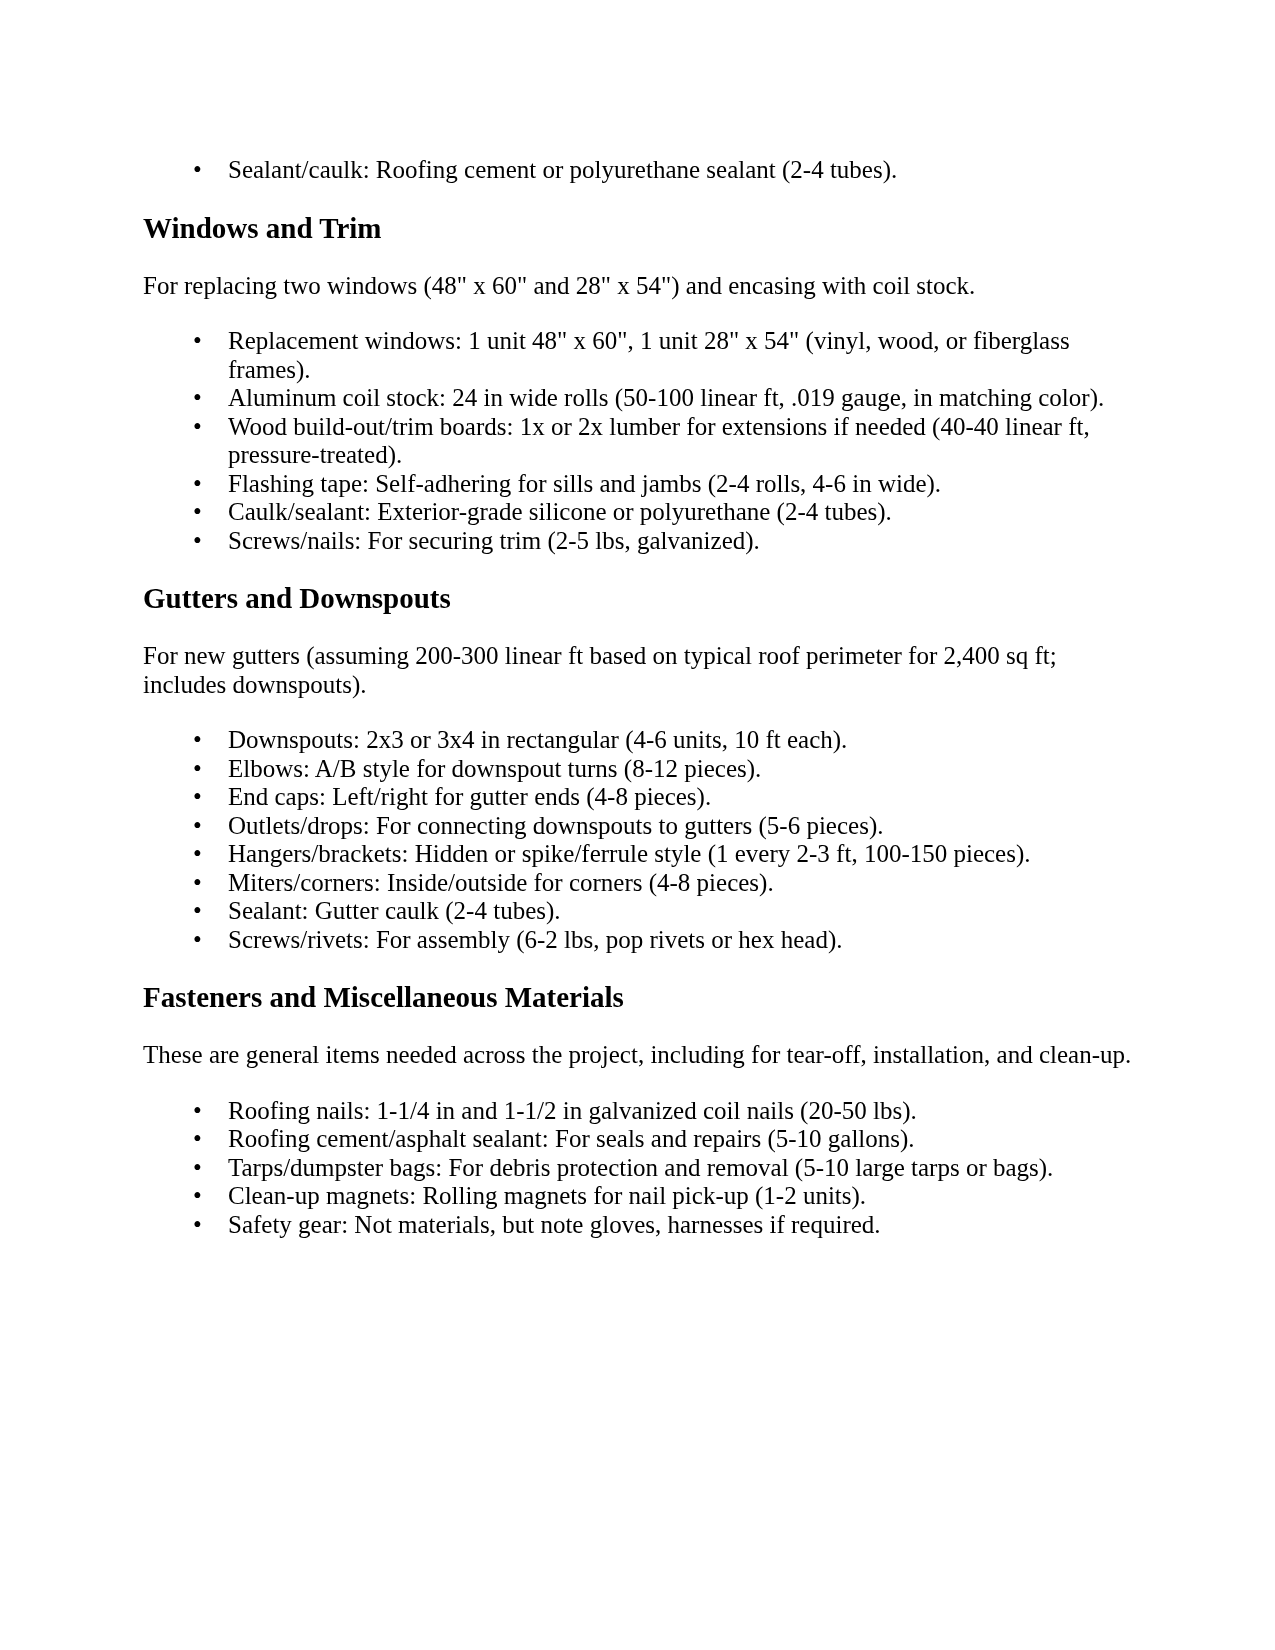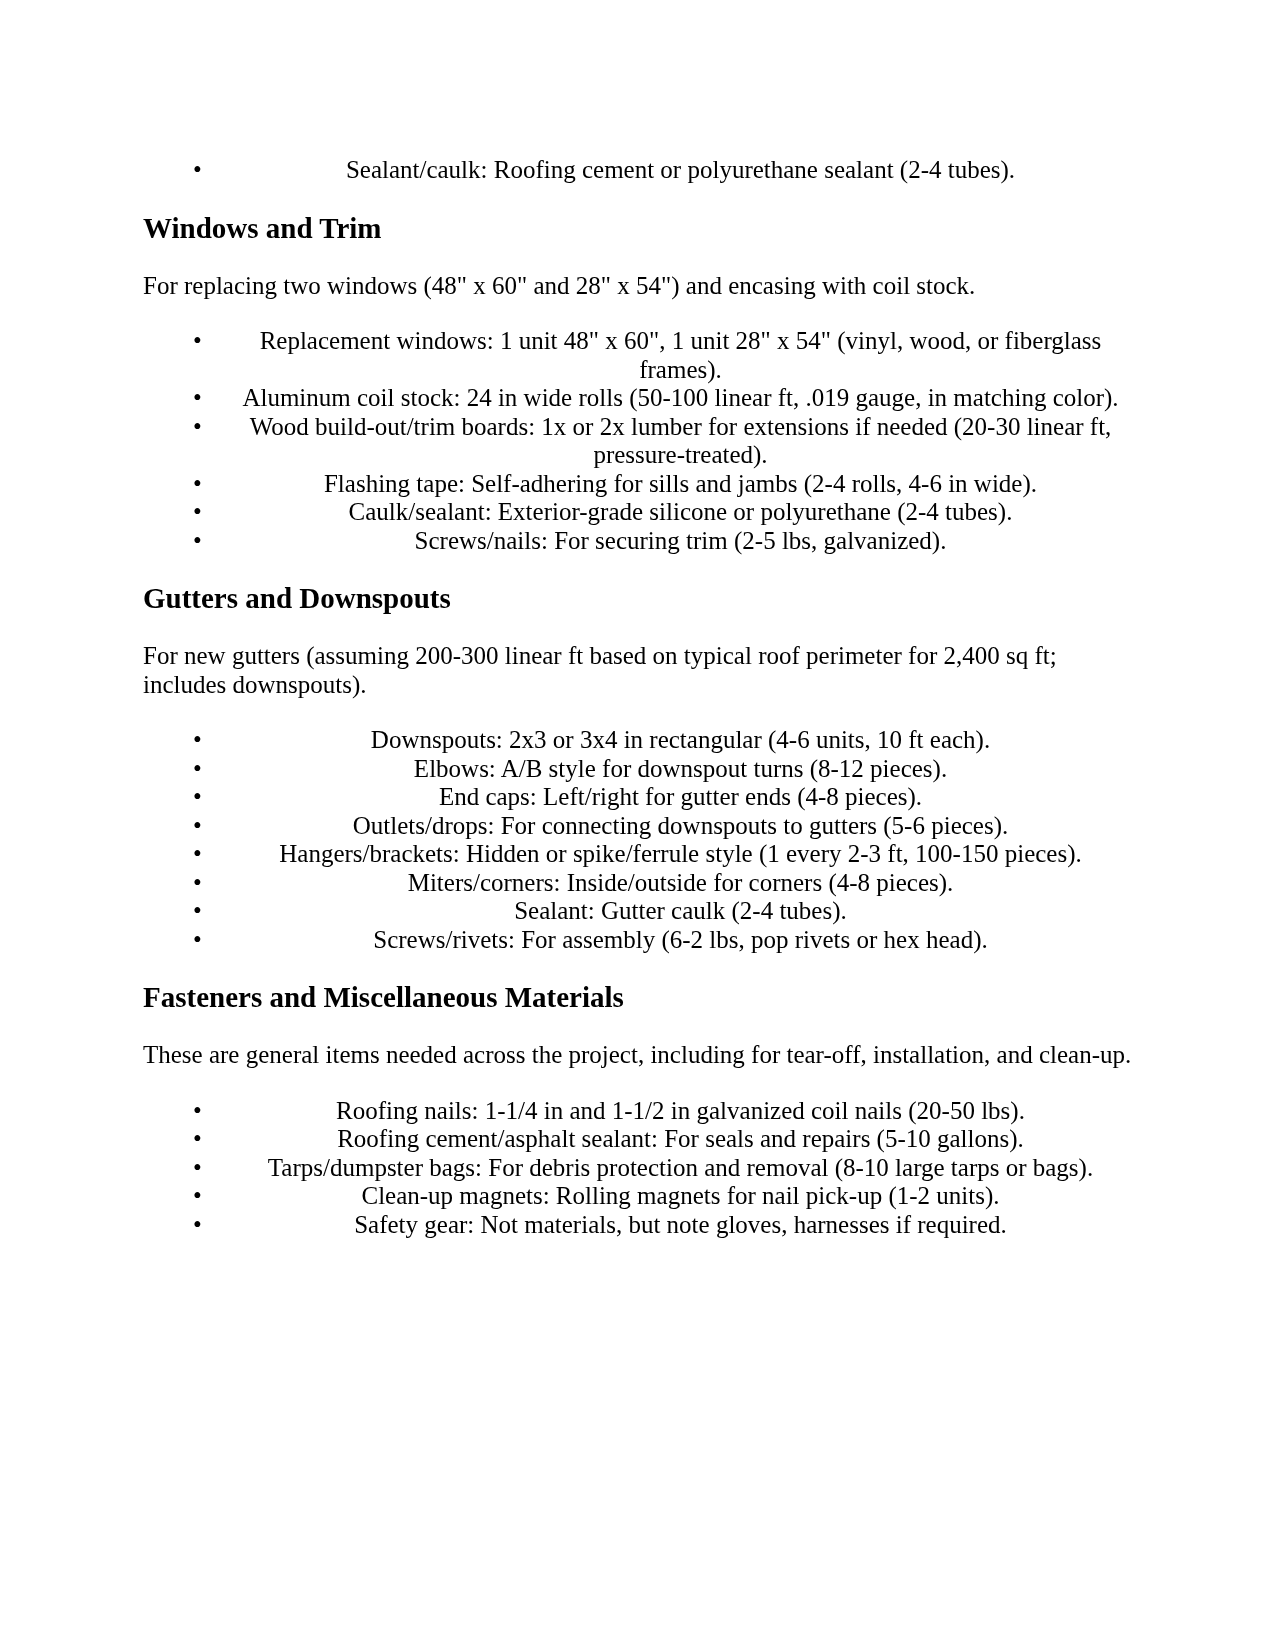--- a/index.html
+++ b/index.html
@@ -31,21 +31,20 @@
   h2.section-heading {
     font-size: 29px;
     line-height: 33px;
     font-weight: bold;
     margin: 12px 0 25px 0;
   }
   ul.bullets {
     list-style: none;
     margin: 27px 0;
     padding: 0 0 0 85px;
-    text-align: center;
   }
   ul.bullets.lead {
     margin-top: 0;
   }
   ul.bullets li {
     position: relative;
     margin: 0;
     padding: 0;
   }
   ul.bullets li::before {
@@ -66,21 +65,21 @@
     <li>Sealant/caulk: Roofing cement or polyurethane sealant (2-4 tubes).</li>
   </ul>
 
   <h2 class="section-heading">Windows and Trim</h2>
 
   <p class="body-text">For replacing two windows (48" x 60" and 28" x 54") and encasing with coil stock.</p>
 
   <ul class="bullets">
     <li>Replacement windows: 1 unit 48" x 60", 1 unit 28" x 54" (vinyl, wood, or fiberglass frames).</li>
     <li>Aluminum coil stock: 24 in wide rolls (50-100 linear ft, .019 gauge, in matching color).</li>
-    <li>Wood build-out/trim boards: 1x or 2x lumber for extensions if needed (20-30 linear ft, pressure-treated).</li>
+    <li>Wood build-out/trim boards: 1x or 2x lumber for extensions if needed (40-40 linear ft, pressure-treated).</li>
     <li>Flashing tape: Self-adhering for sills and jambs (2-4 rolls, 4-6 in wide).</li>
     <li>Caulk/sealant: Exterior-grade silicone or polyurethane (2-4 tubes).</li>
     <li>Screws/nails: For securing trim (2-5 lbs, galvanized).</li>
   </ul>
 
   <h2 class="section-heading">Gutters and Downspouts</h2>
 
   <p class="body-text">For new gutters (assuming 200-300 linear ft based on typical roof perimeter for 2,400 sq ft; includes downspouts).</p>
 
   <ul class="bullets">
@@ -94,19 +93,19 @@
     <li>Screws/rivets: For assembly (6-2 lbs, pop rivets or hex head).</li>
   </ul>
 
   <h2 class="section-heading">Fasteners and Miscellaneous Materials</h2>
 
   <p class="body-text">These are general items needed across the project, including for tear-off, installation, and clean-up.</p>
 
   <ul class="bullets">
     <li>Roofing nails: 1-1/4 in and 1-1/2 in galvanized coil nails (20-50 lbs).</li>
     <li>Roofing cement/asphalt sealant: For seals and repairs (5-10 gallons).</li>
-    <li>Tarps/dumpster bags: For debris protection and removal (8-10 large tarps or bags).</li>
+    <li>Tarps/dumpster bags: For debris protection and removal (5-10 large tarps or bags).</li>
     <li>Clean-up magnets: Rolling magnets for nail pick-up (1-2 units).</li>
     <li>Safety gear: Not materials, but note gloves, harnesses if required.</li>
   </ul>
 
 
 </div>
 
 </body></html>

